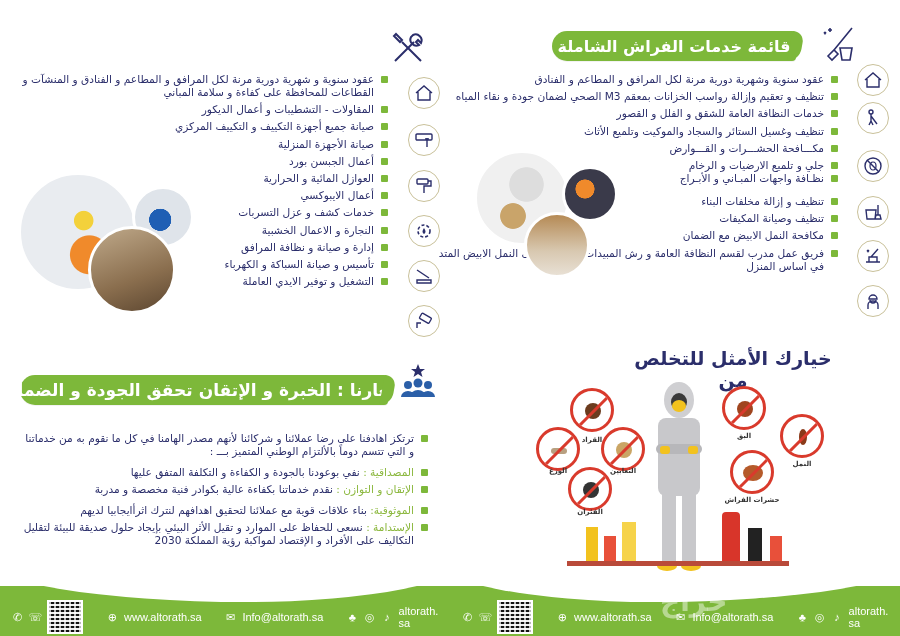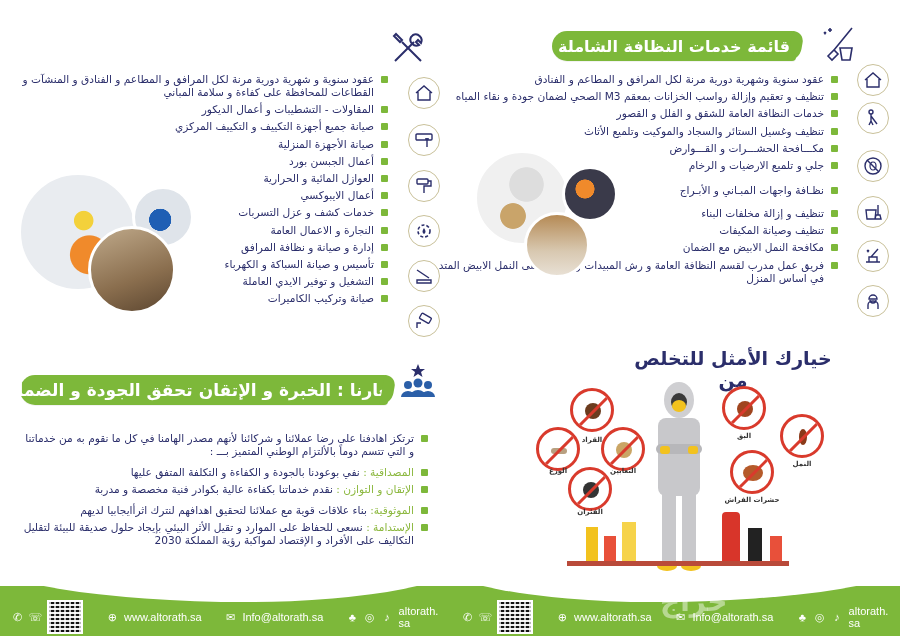--- a/index.html
+++ b/index.html
@@ -95,25 +95,24 @@
 
   <ul class="list" style="right:62px; top:73px; width:378px;">
     <li>عقود سنوية و شهرية دورية مرنة لكل المرافق و المطاعم و الفنادق و المنشآت و القطاعات للمحافظة على كفاءة و سلامة المباني</li>
     <li>المقاولات - التشطيبات و أعمال الديكور</li>
     <li>صيانة جميع أجهزة التكييف و التكييف المركزي</li>
     <li>صيانة الأجهزة المنزلية</li>
     <li>أعمال الجبسن بورد</li>
     <li>العوازل المائية و الحرارية</li>
     <li>أعمال الايبوكسي</li>
     <li>خدمات كشف و عزل التسربات</li>
-    <li>النجارة و الاعمال العامة</li>
+    <li>النجارة و الاعمال الخشبية</li>
     <li>إدارة و صيانة و نظافة المرافق</li>
     <li>تأسيس و صيانة السباكة و الكهرباء</li>
     <li>التشغيل و توفير الايدي العاملة</li>
-    <li>صيانة وتركيب الكاميرات</li>
   </ul>
 
   <div class="circ-icon" style="left:408px; top:77px;">
     <svg viewBox="0 0 20 20">
         <path d="M2 10 L10 3 L18 10 M4 9 V17 H16 V9" fill="none" stroke="#2b2e6b" stroke-width="1.4"></path>
       </svg>
   </div>
   <div class="circ-icon" style="left:408px; top:124px;">
     <svg viewBox="0 0 20 20">
         <rect x="2" y="4" width="16" height="6" rx="1" fill="none" stroke="#2b2e6b" stroke-width="1.4"></rect>
@@ -184,37 +183,37 @@
       <span class="fi">◎</span>
       <span class="fi">♪</span>
       <span>altorath. sa</span>
     </div>
   </div>
 </div>
 
 <div class="page right">
 
   <div class="pill" style="left:102px; top:31px; width:244px;">
-    <span>قائمة خدمات النظافة الشاملة</span>
+    <span>قائمة خدمات الفراش الشاملة</span>
   </div>
   <svg class="header-icon" style="left:368px; top:24px; width:40px; height:40px;" viewBox="0 0 40 40">
     <g fill="none" stroke="#2b2e6b" stroke-width="1.6">
       <path d="M34 4 L16 26 M10 32 l6-6 4 4 -6 6z"></path>
       <path d="M22 24 h12 l-2 12 h-8z"></path>
       <path d="M6 8 l2 2 m-2 0 l2-2 M12 4 v4 m-2-2 h4"></path>
     </g>
   </svg>
 
   <ul class="list" style="right:62px; top:73px; width:400px;">
     <li>عقود سنوية وشهرية دورية مرنة لكل المرافق و المطاعم و الفنادق</li>
     <li>تنظيف و تعقيم وإزالة رواسب الخزانات بمعقم M3 الصحي لضمان جودة و نقاء المياه</li>
     <li>خدمات النظافة العامة للشقق و الفلل و القصور</li>
     <li>تنظيف وغسيل الستائر والسجاد والموكيت وتلميع الأثاث</li>
     <li>مكـــافحة الحشـــرات و القـــوارض</li>
-    <li style="margin-bottom:12px;">جلي و تلميع الارضيات و الرخام</li>
+    <li style="margin-bottom:0;">جلي و تلميع الارضيات و الرخام</li>
     <li style="margin-bottom:10px;">نظـافة واجهات المبـاني و الأبـراج</li>
     <li>تنظيف و إزالة مخلفات البناء</li>
     <li>تنظيف وصيانة المكيفات</li>
     <li>مكافحة النمل الابيض مع الضمان</li>
     <li>فريق عمل مدرب لقسم النظافة العامة و رش المبيدات و القضاء على النمل الابيض المتد في اساس المنزل</li>
   </ul>
 
   <div class="circ-icon" style="left:407px; top:64px;">
     <svg viewBox="0 0 20 20">
         <path d="M2 10 L10 3 L18 10 M4 9 V17 H16 V9" fill="none" stroke="#2b2e6b" stroke-width="1.4"></path>

